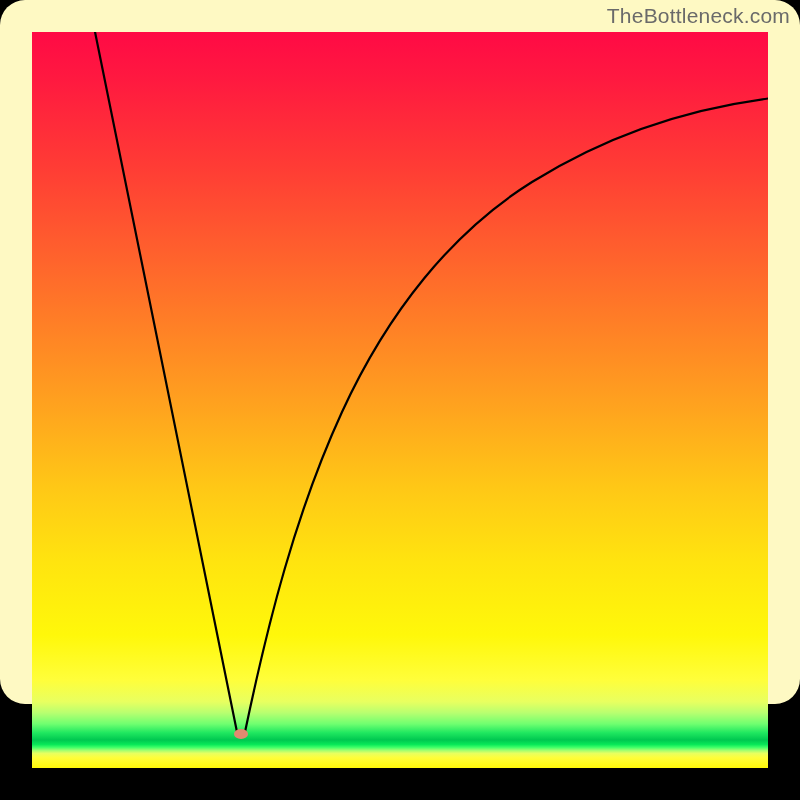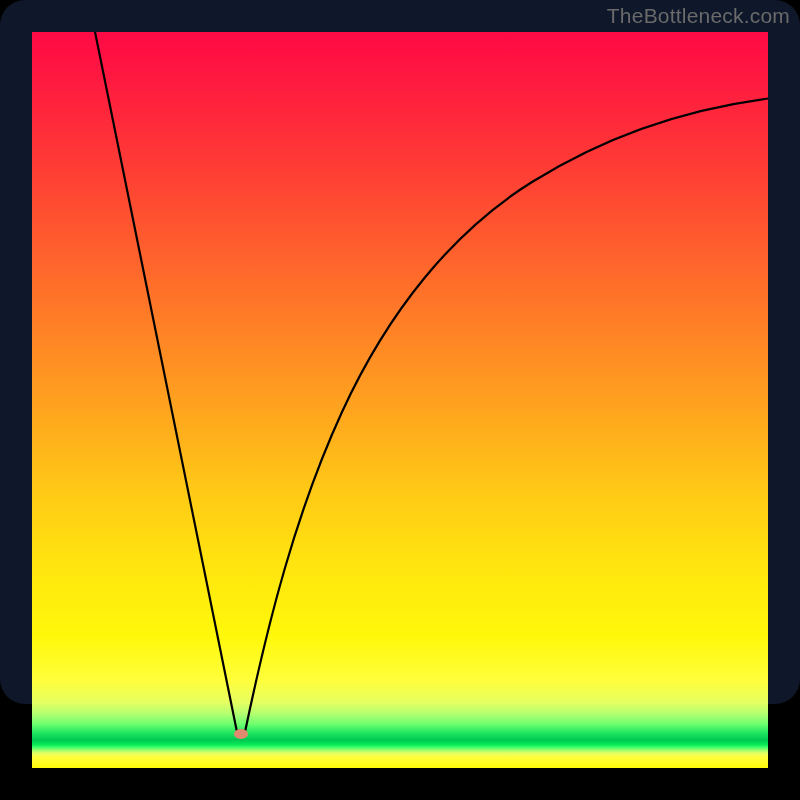--- a/index.html
+++ b/index.html
@@ -8,21 +8,21 @@
     width: 800px;
     height: 800px;
     background: #000;
     overflow: hidden;
     font-family: Arial, Helvetica, sans-serif;
   }
   .frame {
     position: relative;
     width: 800px;
     height: 704px;
-    background: #0f172a;
+    background: #fef9c3;
     border-radius: 25px;
   }
   .plot-area {
     position: absolute;
     left: 32px;
     top: 32px;
     width: 736px;
     height: 736px;
     overflow: hidden;
   }

